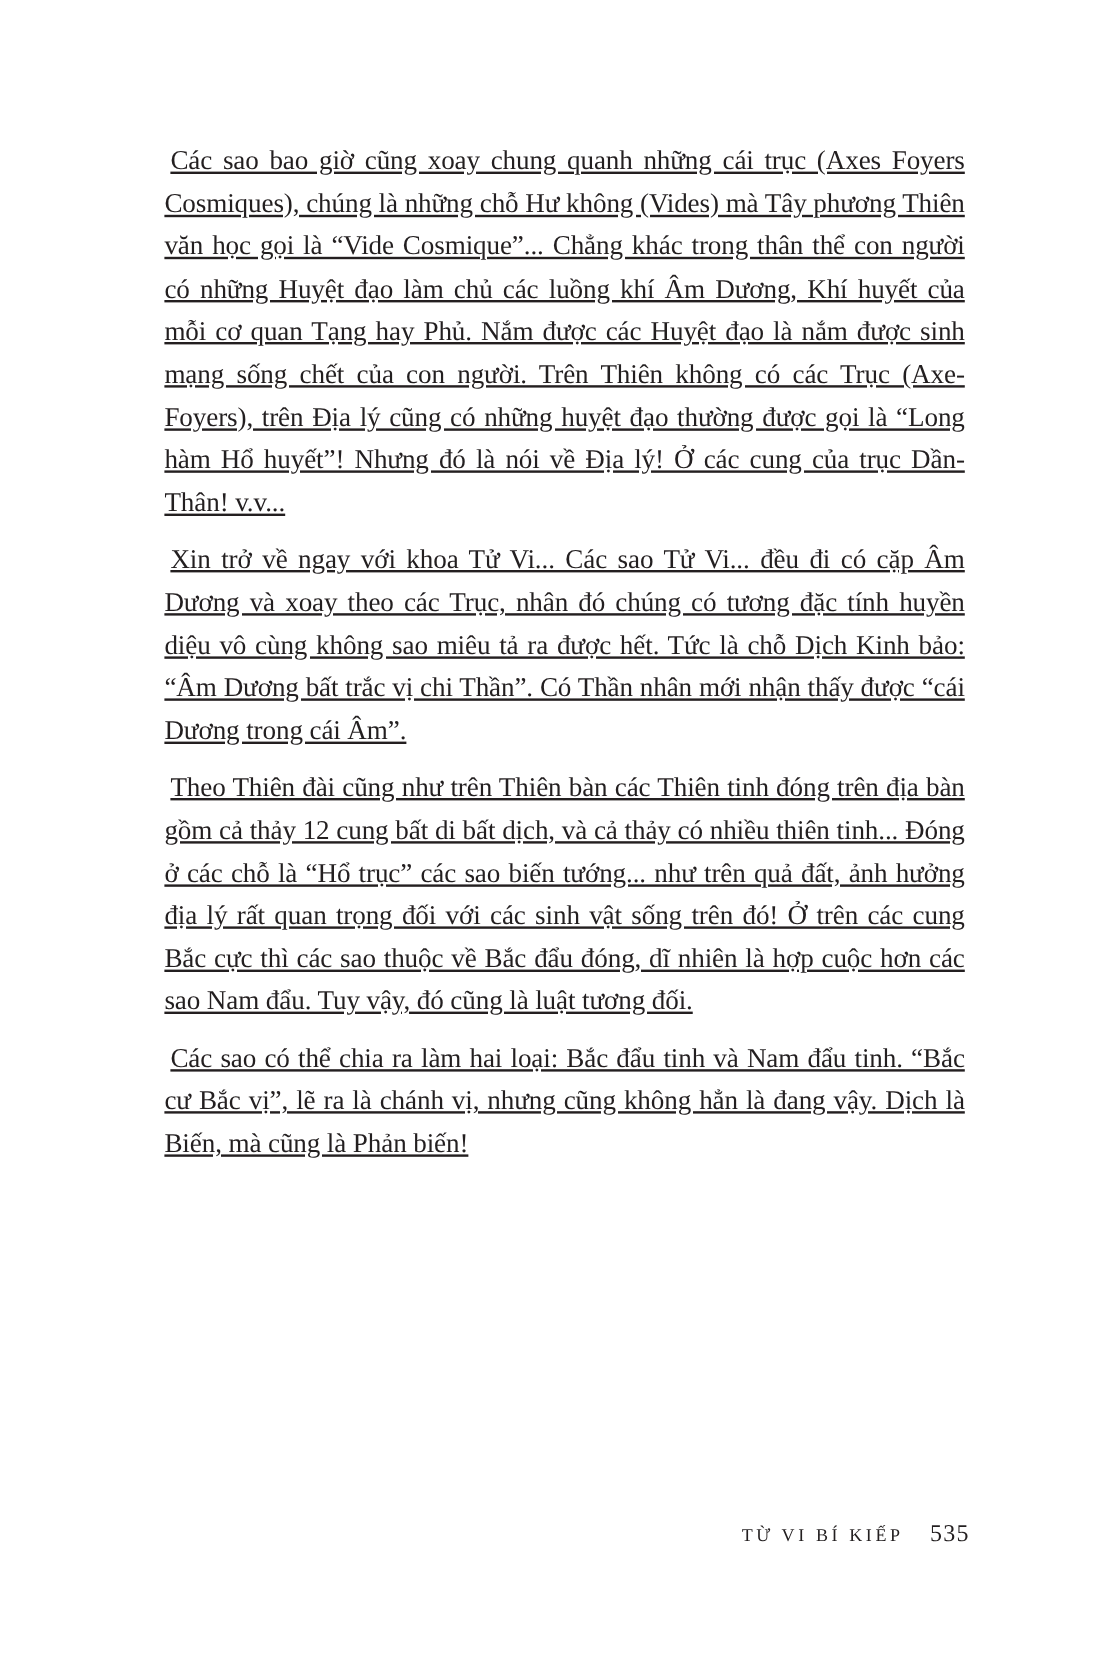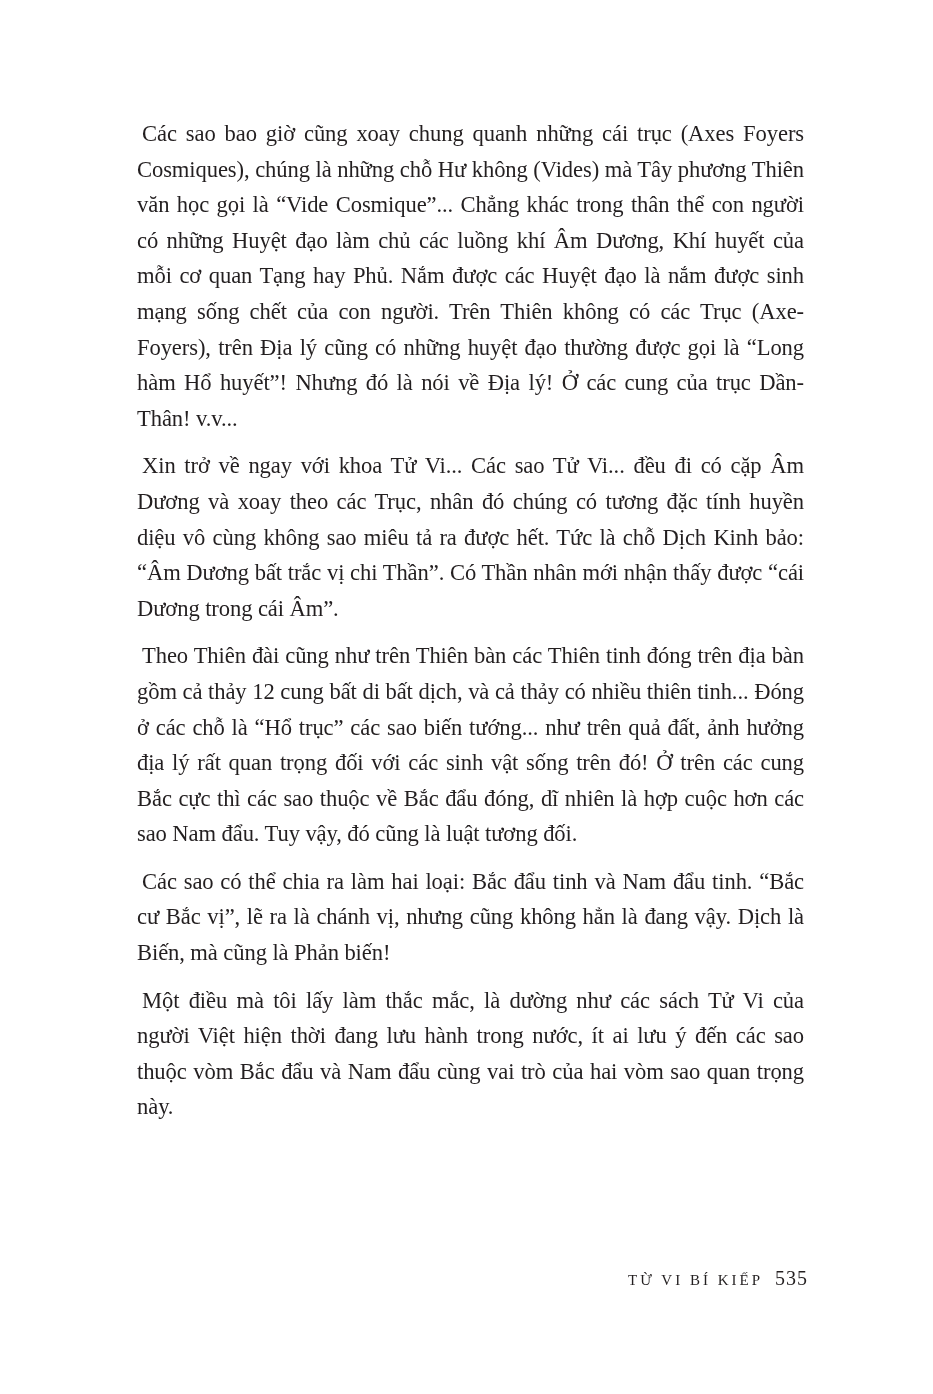--- a/index.html
+++ b/index.html
@@ -21,29 +21,30 @@
       top: 116px;
       width: 667px;
     }
     .para {
       margin: 0 0 12px 0;
       font-size: 22.6px;
       line-height: 35.6px;
       text-align: justify;
       text-indent: 5px;
       letter-spacing: -0.1px;
+      text-decoration: underline;
     }
     .para em { font-style: italic; }
     .footer {
       position: absolute;
       top: 1267px;
       right: 125px;
       display: flex;
       align-items: baseline;
-      gap: 12px;
+      gap: 22px;
       color: #231f20;
     }
     .running-title {
       font-family: "Liberation Serif", "DejaVu Serif", serif;
       font-size: 15px;
       letter-spacing: 3px;
     }
     .page-number {
       font-family: "Liberation Serif", "DejaVu Serif", serif;
       font-size: 20px;
@@ -51,19 +52,18 @@
     }
   </style>
 </head>
 <body>
 
 <div class="page">
   <p class="para">Các sao bao giờ cũng xoay chung quanh những cái trục (Axes Foyers Cosmiques), chúng là những chỗ Hư không (Vides) mà Tây phương Thiên văn học gọi là “Vide Cosmique”... Chẳng khác trong thân thể con người có những Huyệt đạo làm chủ các luồng khí Âm Dương, Khí huyết của mỗi cơ quan Tạng hay Phủ. Nắm được các Huyệt đạo là nắm được sinh mạng sống chết của con người. Trên Thiên không có các Trục (Axe-Foyers), trên Địa lý cũng có những huyệt đạo thường được gọi là “Long hàm Hổ huyết”! Nhưng đó là nói về Địa lý! Ở các cung của trục Dần-Thân! v.v...</p>
   <p class="para">Xin trở về ngay với khoa Tử Vi... Các sao Tử Vi... đều đi có cặp Âm Dương và xoay theo các Trục, nhân đó chúng có tương đặc tính huyền diệu vô cùng không sao miêu tả ra được hết. Tức là chỗ Dịch Kinh bảo: “Âm Dương bất trắc vị chi Thần”. Có Thần nhân mới nhận thấy được “cái Dương trong cái Âm”.</p>
   <p class="para">Theo Thiên đài cũng như trên Thiên bàn các Thiên tinh đóng trên địa bàn gồm cả thảy 12 cung bất di bất dịch, và cả thảy có nhiều thiên tinh... Đóng ở các chỗ là “Hổ trục” các sao biến tướng... như trên quả đất, ảnh hưởng địa lý rất quan trọng đối với các sinh vật sống trên đó! Ở trên các cung Bắc cực thì các sao thuộc về Bắc đẩu đóng, dĩ nhiên là hợp cuộc hơn các sao Nam đẩu. Tuy vậy, đó cũng là luật tương đối.</p>
   <p class="para">Các sao có thể chia ra làm hai loại: Bắc đẩu tinh và Nam đẩu tinh. “Bắc cư Bắc vị”, lẽ ra là chánh vị, nhưng cũng không hẳn là đang vậy. Dịch là Biến, mà cũng là Phản biến!</p>
-  <p class="para">Một điều mà tôi lấy làm thắc mắc, là dường như các sách Tử Vi của người Việt hiện thời đang lưu hành trong nước, ít ai lưu ý đến các sao thuộc vòm Bắc đẩu và Nam đẩu cùng vai trò của hai vòm sao quan trọng này.</p>
 </div>
 
 <div class="footer">
   <span class="running-title">TỪ VI BÍ KIẾP</span>
   <span class="page-number">535</span>
 </div>
 
 </body></html>

